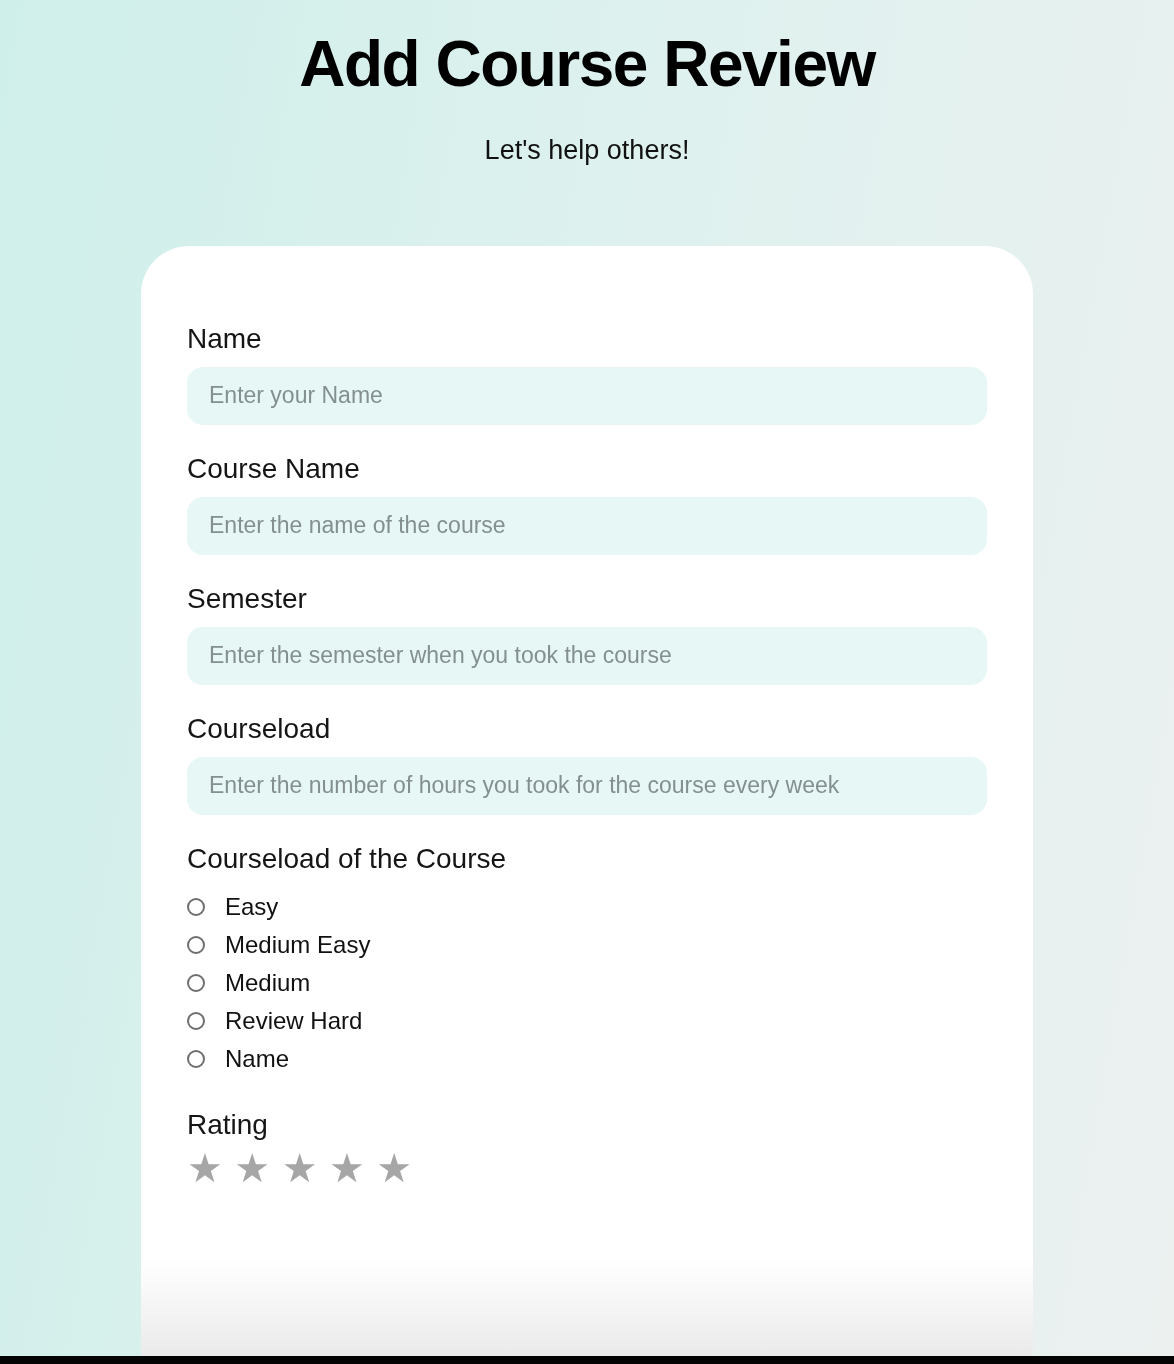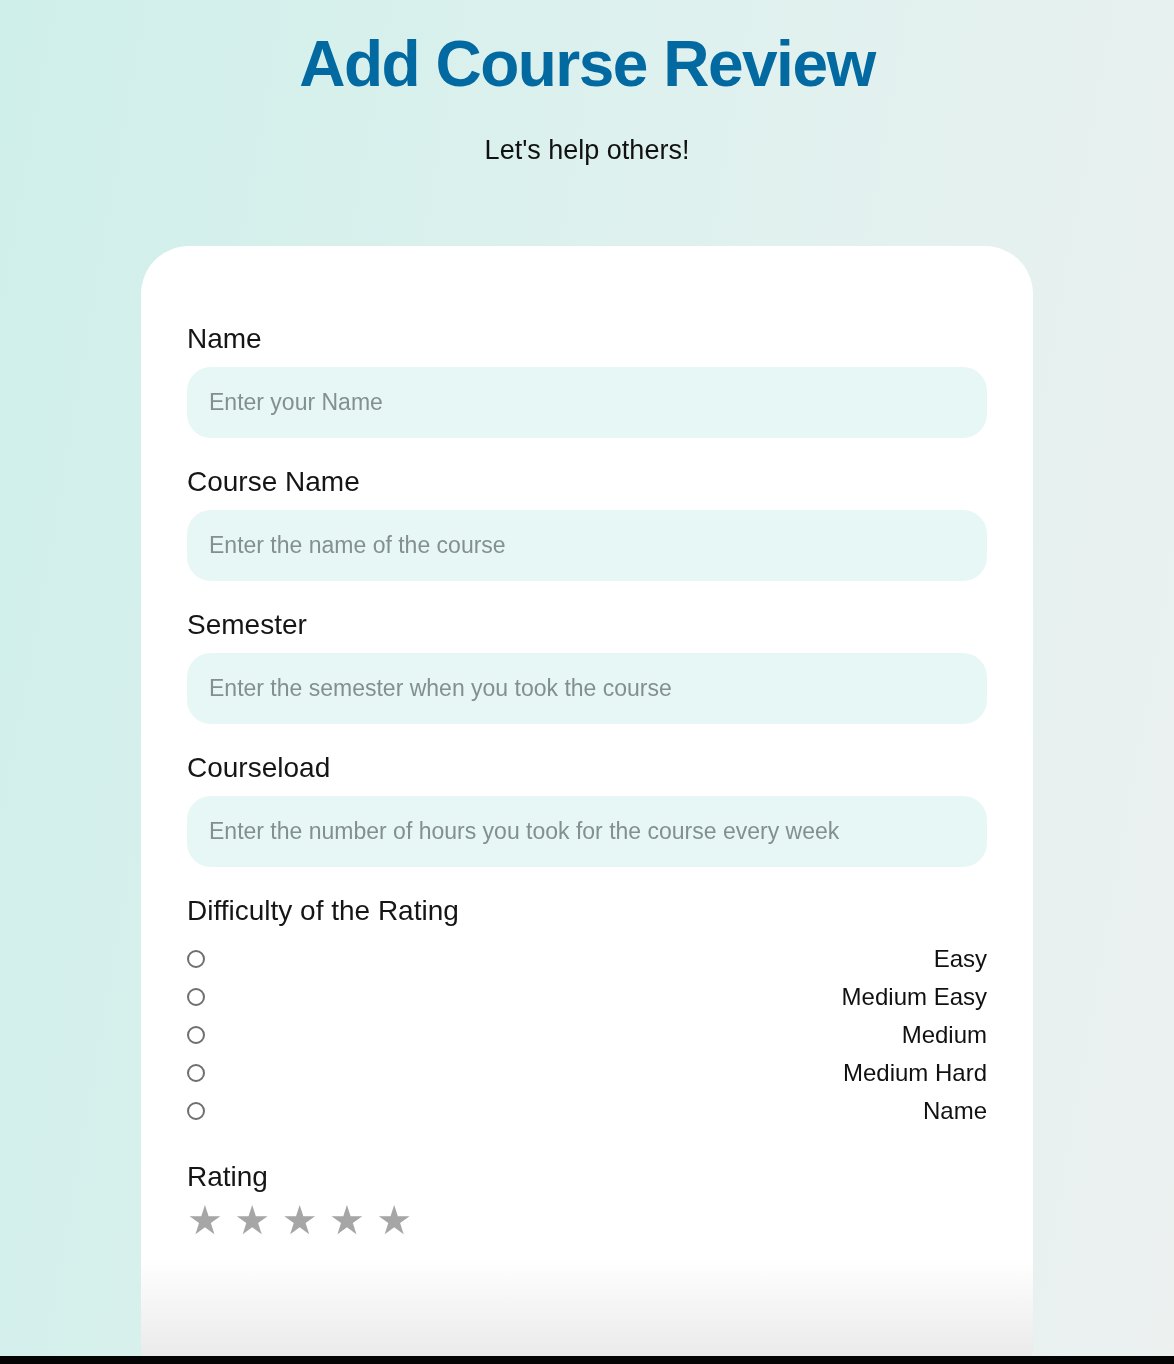--- a/index.html
+++ b/index.html
@@ -14,21 +14,21 @@
   }
 
   
   .page-header { padding-top: 28px; text-align: center; }
   h1.title {
     margin: 0;
     font-size: 64px;
     font-weight: 600;
     letter-spacing: -1.5px;
     line-height: 1.15;
-    color: #0369a1;
+    color: #000000;
   }
   p.subtitle {
     margin: 30px 0 0 0;
     font-size: 27px;
     font-weight: 400;
     line-height: 36px;
     color: #111111;
   }
 
   
@@ -45,40 +45,39 @@
   .field-label, .group-label {
     display: block;
     font-size: 28px;
     line-height: 30px;
     color: #151515;
     margin-bottom: 13px;
   }
   .text-input {
     display: block;
     width: 100%;
-    height: 71px;
+    height: 58px;
     border: none;
     outline: none;
-    border-radius: 24px;
+    border-radius: 16px;
     background: #e6f7f6;
     padding: 0 22px;
     font-family: "Liberation Sans", "DejaVu Sans", sans-serif;
     font-size: 23px;
     color: #333333;
   }
   .text-input::placeholder { color: #849090; opacity: 1; }
 
   
   .difficulty-section .group-label { margin-bottom: 18px; }
   .radio-row {
     display: flex;
     align-items: center;
     margin-bottom: 8px;
     cursor: pointer;
-    justify-content: space-between;
   }
   .radio-circle {
     width: 18px;
     height: 18px;
     border: 2px solid #6f6f6f;
     border-radius: 50%;
     background: transparent;
     flex: 0 0 auto;
     margin-right: 20px;
   }
@@ -137,37 +136,37 @@
       <label class="field-label">Semester</label>
       <input type="text" class="text-input" placeholder="Enter the semester when you took the course" style="">
     </div>
 
     <div class="form-group">
       <label class="field-label">Courseload</label>
       <input type="text" class="text-input" placeholder="Enter the number of hours you took for the course every week" style="">
     </div>
 
     <div class="difficulty-section">
-      <span class="group-label">Difficulty of the Rating</span>
+      <span class="group-label">Courseload of the Course</span>
 
       <div class="radio-row">
         <span class="radio-circle"></span>
         <span class="radio-text">Easy</span>
       </div>
       <div class="radio-row">
         <span class="radio-circle"></span>
         <span class="radio-text">Medium Easy</span>
       </div>
       <div class="radio-row">
         <span class="radio-circle"></span>
         <span class="radio-text">Medium</span>
       </div>
       <div class="radio-row">
         <span class="radio-circle"></span>
-        <span class="radio-text">Medium Hard</span>
+        <span class="radio-text">Review Hard</span>
       </div>
       <div class="radio-row">
         <span class="radio-circle"></span>
         <span class="radio-text">Name</span>
       </div>
     </div>
 
     <div class="rating-section">
       <span class="group-label">Rating</span>
       <div class="stars">

